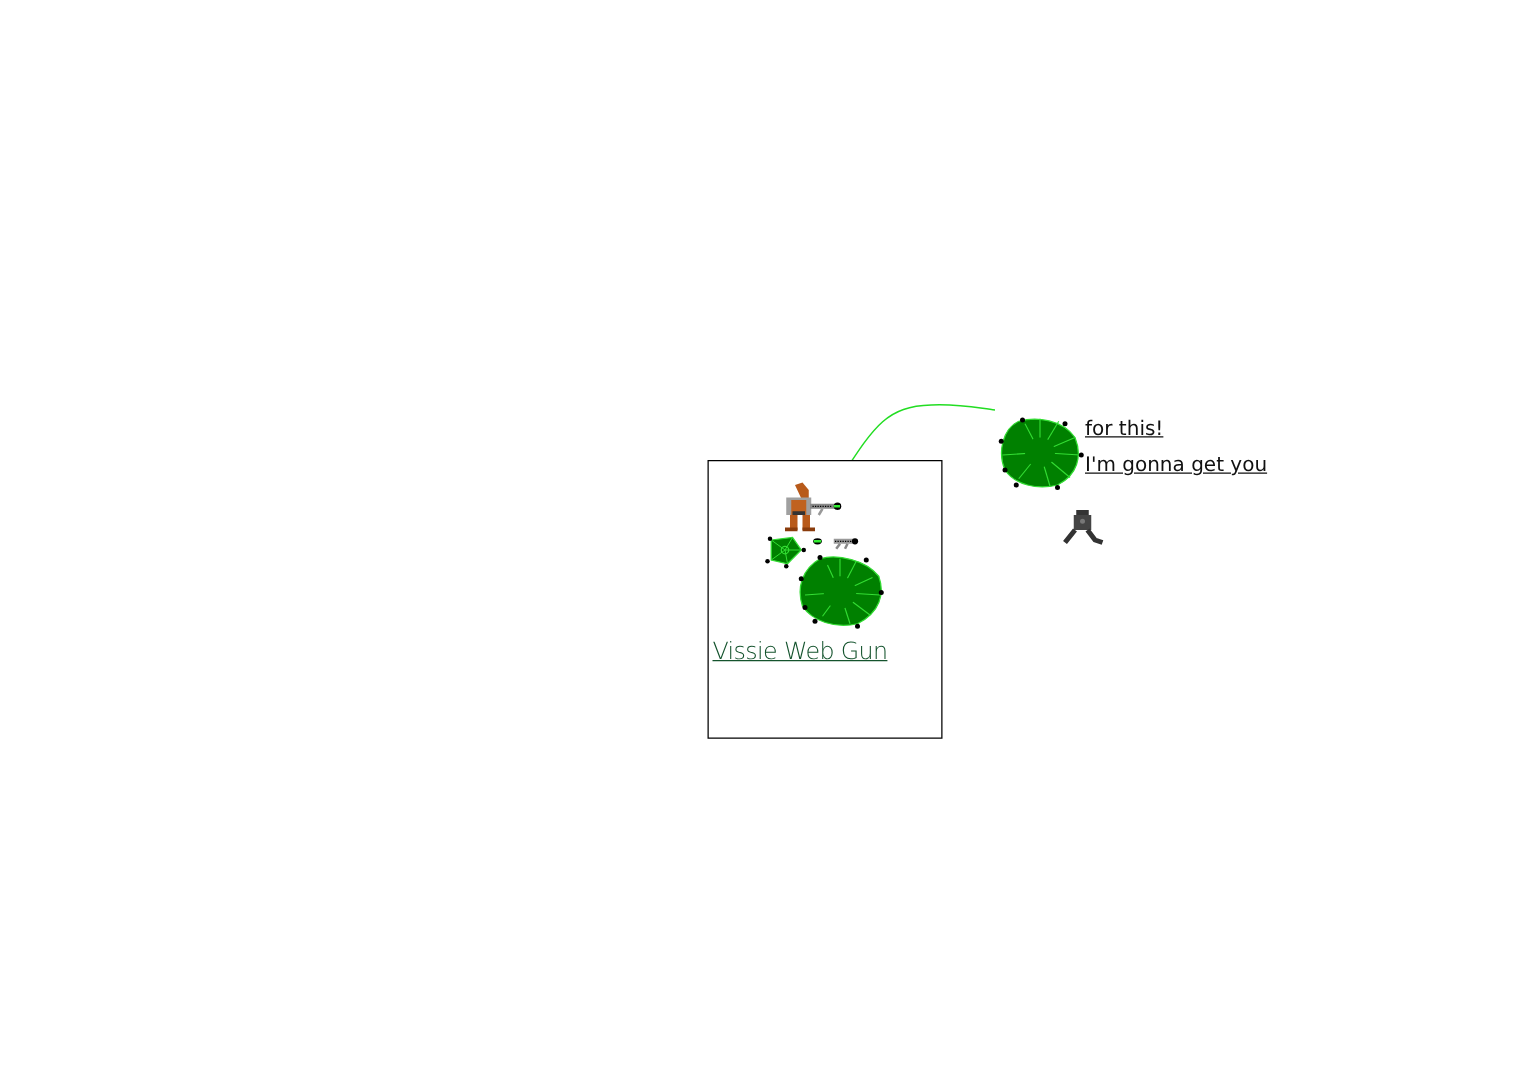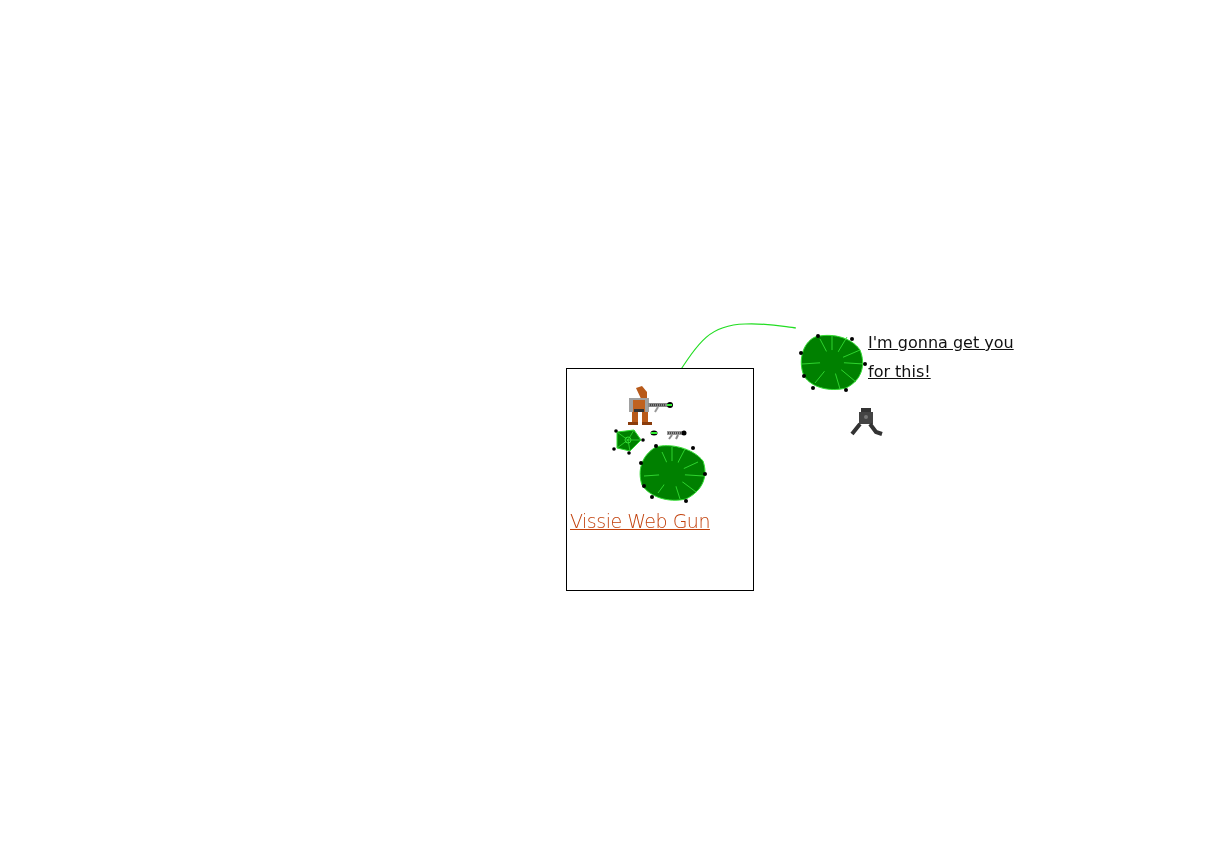--- a/index.html
+++ b/index.html
@@ -1,20 +1,20 @@
 <!DOCTYPE html>
 <html><head>
 <meta charset="utf-8">
 <style>
   html, body { margin:0; padding:0; }
   body { width:1214px; height:868px; background:#ffffff; position:relative; overflow:hidden;
          font-family:"DejaVu Sans", sans-serif; }
   .abs { position:absolute; }
   .frame { left:566px; top:368px; width:186px; height:221px; border:1px solid #000; background:#fff; }
-  .caption { left:570px; top:510px; color:#c2410c; font-size:19px; text-decoration:underline;
+  .caption { left:570px; top:510px; color:#14532d; font-size:19px; text-decoration:underline;
              letter-spacing:-0.5px; white-space:nowrap; font-family:"DejaVu Sans", sans-serif; font-weight:300; }
   .speech { left:868px; top:328px; color:#111; font-size:16px; line-height:29px; }
   .speech span { display:block; text-decoration:underline; white-space:nowrap; }
   svg { position:absolute; left:0; top:0; }
 </style>
 </head>
 <body>
 
 <svg width="1214" height="868">
 
@@ -111,15 +111,15 @@
     <rect x="861" y="408" width="10" height="4" fill="#333"></rect>
     <rect x="859" y="412" width="14" height="12" fill="#444"></rect>
     <path d="M860,424 l-8,10 M870,424 l6,8 l6,2" stroke="#333" stroke-width="4" fill="none"></path>
     <circle cx="866" cy="417" r="2" fill="#777"></circle>
   </g>
 </svg>
 
 <div class="abs caption">Vissie Web Gun</div>
 
 <div class="abs speech">
+  <span>for this!</span>
   <span>I'm gonna get you </span>
-  <span>for this!</span>
 </div>
 
 </body></html>

